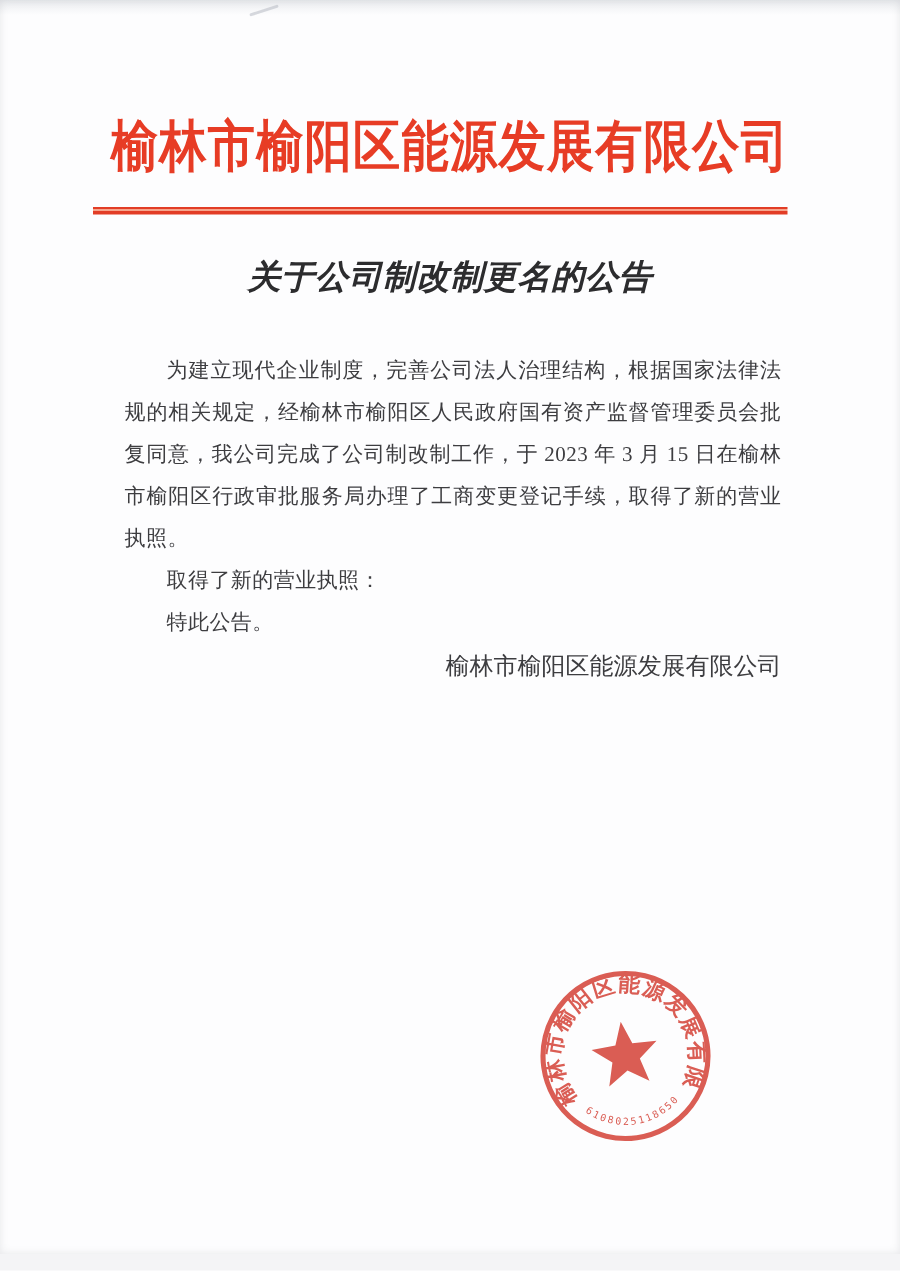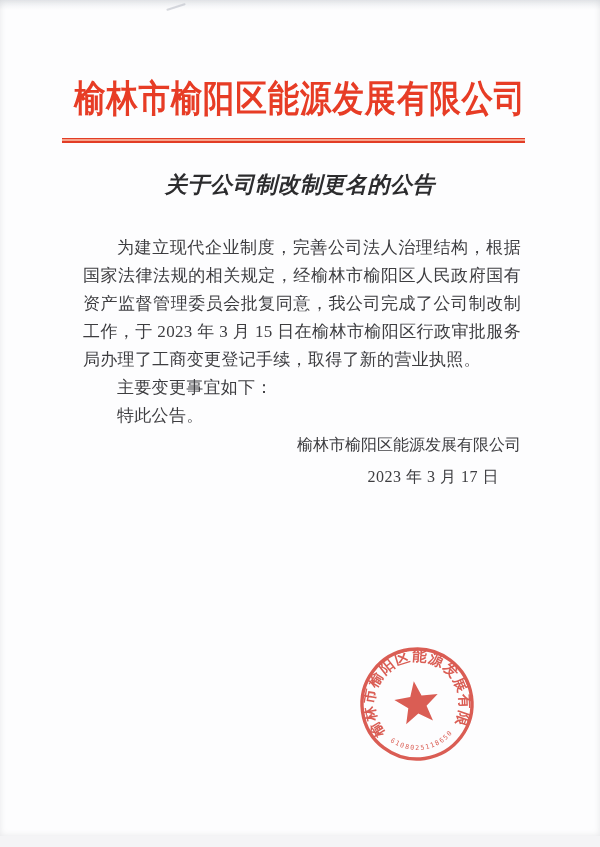--- a/index.html
+++ b/index.html
@@ -50,21 +50,21 @@
     margin-top:27px;
     text-align:center;
     font-size:22px;line-height:30px;font-weight:bold;
     color:var(--title-text);
     letter-spacing:0.5px;
     font-style:italic;
   }
   .doc-body{
     margin:34px 79px 0 83px;
     color:var(--body-text);
-    font-size:17px;line-height:28px;
+    font-size:14px;line-height:28px;
     letter-spacing:0.3px;
     text-align:justify;
     text-justify:inter-ideograph;
   }
   .doc-body p{text-indent:2em;}
   .signature{
     margin-top:2px;
     color:var(--body-text);
     font-size:16px;
   }
@@ -111,27 +111,26 @@
   <div class="pencil-mark"></div>
 
   <h1 class="letterhead">榆林市榆阳区能源发展有限公司</h1>
 
   <div class="redline"></div>
 
   <h2 class="doc-title">关于公司制改制更名的公告</h2>
 
   <div class="doc-body">
     <p>为建立现代企业制度，完善公司法人治理结构，根据国家法律法规的相关规定，经榆林市榆阳区人民政府国有资产监督管理委员会批复同意，我公司完成了公司制改制工作，于 2023 年 3 月 15 日在榆林市榆阳区行政审批服务局办理了工商变更登记手续，取得了新的营业执照。</p>
-    <p>主要变更事宜如下：</p>
+    <p>取得了新的营业执照：</p>
     <p>特此公告。</p>
   </div>
 
   <div class="signature">
     <div class="sig-company">榆林市榆阳区能源发展有限公司</div>
-    <div class="sig-date">2023 年 3 月 17 日</div>
   </div>
 
   <svg class="seal" viewBox="0 0 170 170" width="170" height="170" xmlns="http://www.w3.org/2000/svg">
     <circle class="ring" cx="85" cy="85" r="55"></circle>
     <path id="sealArcTop" class="arc-guide" d="M 50.7,110.9 A 43,43 0 1 1 119.3,110.9"></path>
     <text class="seal-name">
       <textPath href="#sealArcTop" startOffset="2">榆林市榆阳区能源发展有限公司</textPath>
     </text>
     <polygon class="star" points="85,62 90.7,77.15 106.87,77.89 94.22,88 98.52,103.61 85,94.7 71.48,103.61 75.78,88 63.13,77.89 79.3,77.15"></polygon>
     <path id="sealArcBottom" class="arc-guide" d="M 46,109.4 A 46,46 0 0 0 124,109.4"></path>

